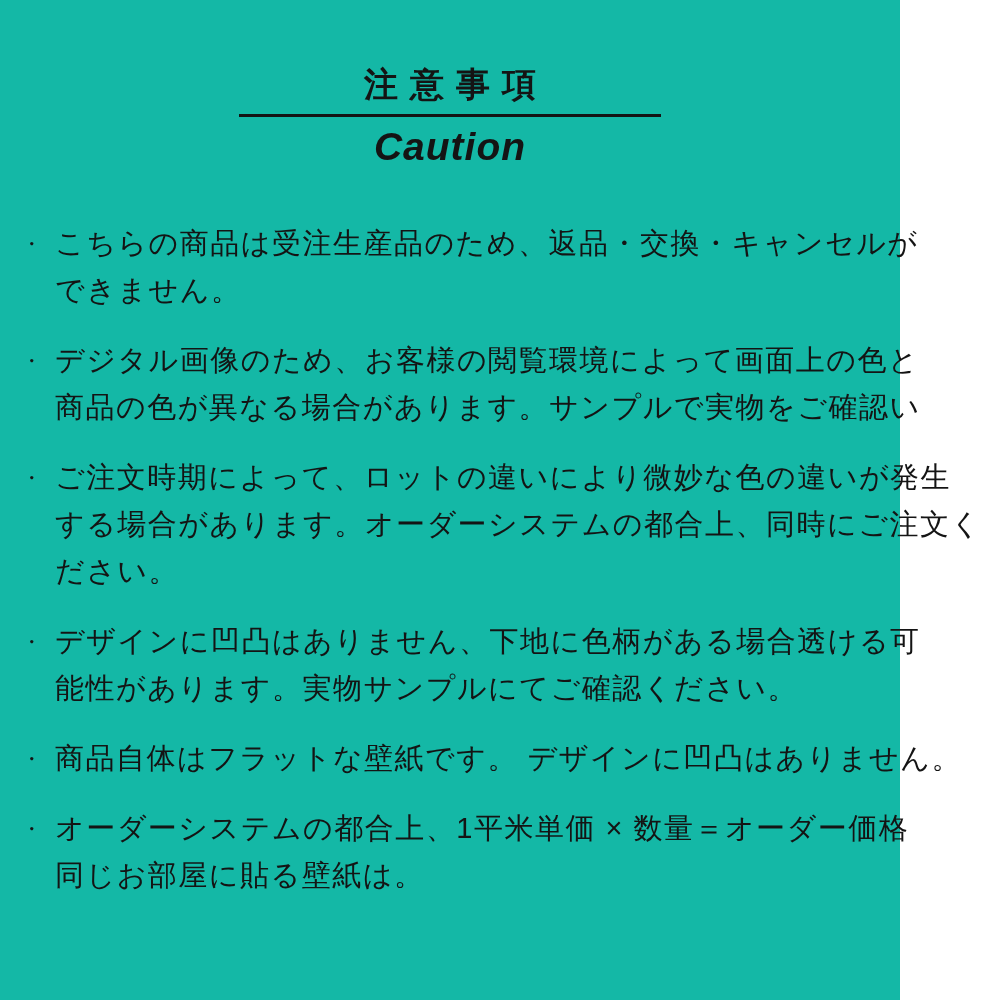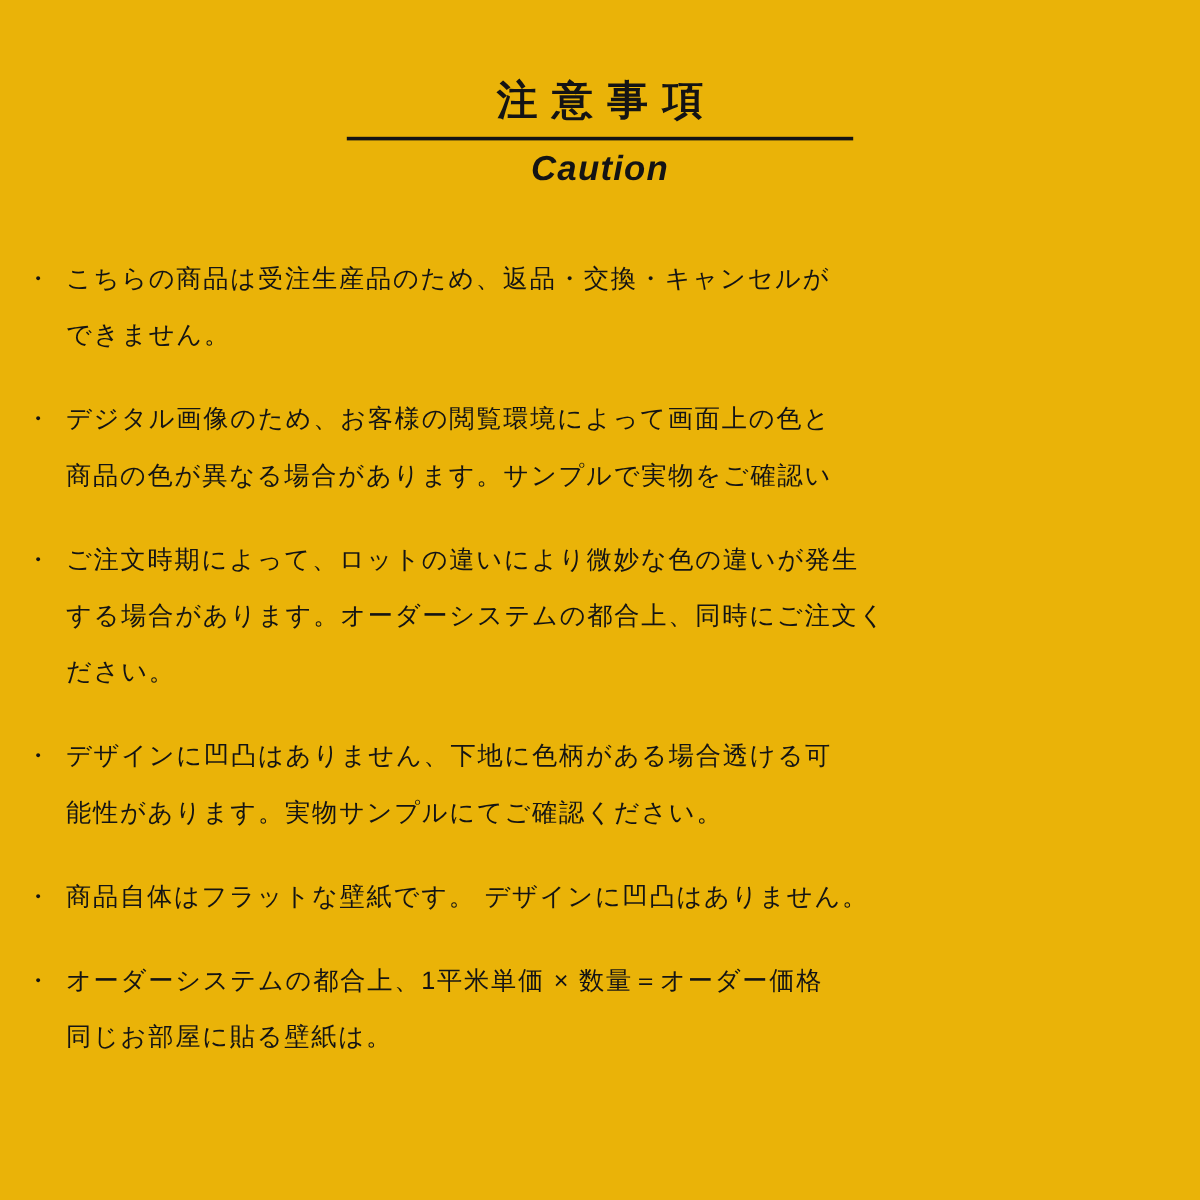--- a/index.html
+++ b/index.html
@@ -7,23 +7,23 @@
     width: 1000px;
     height: 1000px;
     background: #ffffff;
     overflow: hidden;
   }
   body {
     font-family: "Liberation Sans", "DejaVu Sans", sans-serif;
     color: #141414;
   }
   .page {
-    width: 1000px;
+    width: 900px;
     height: 1000px;
-    background: #eab308;
+    background: #14b8a6;
     position: relative;
   }
   .header {
     text-align: center;
     padding-top: 64px;
   }
   .title {
     font-size: 34px;
     font-weight: 700;
     letter-spacing: 12px;
@@ -31,21 +31,21 @@
     line-height: 1.2;
     color: #141414;
   }
   .divider {
     width: 422px;
     height: 3px;
     background: #141414;
     margin: 9px auto 8px auto;
   }
   .subtitle {
-    font-size: 29px;
+    font-size: 39px;
     font-style: italic;
     font-weight: 700;
     letter-spacing: 1px;
     color: #141414;
   }
   .list {
     margin-top: 51px;
     padding-left: 20px;
     padding-right: 30px;
   }
@@ -59,21 +59,21 @@
     width: 35px;
     font-size: 21px;
     line-height: 47px;
     padding-left: 1px;
     color: #141414;
   }
   .text {
     flex: 1;
   }
   .line {
-    font-size: 21px;
+    font-size: 29px;
     line-height: 47px;
     letter-spacing: 1.5px;
     white-space: nowrap;
     color: #141414;
   }
 </style>
 </head>
 <body>
 
 <div class="page">

